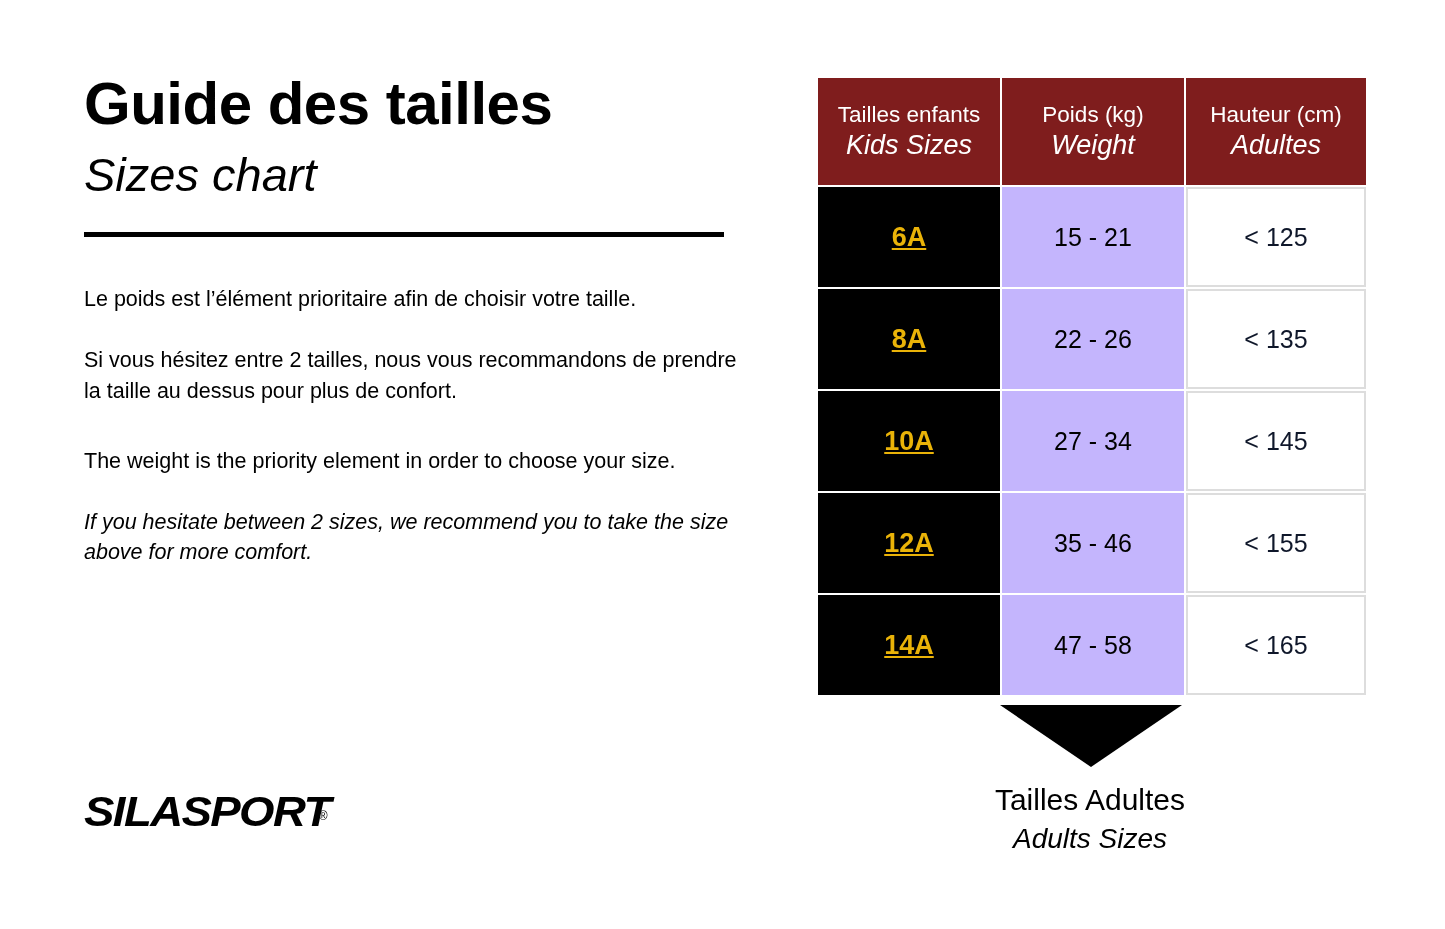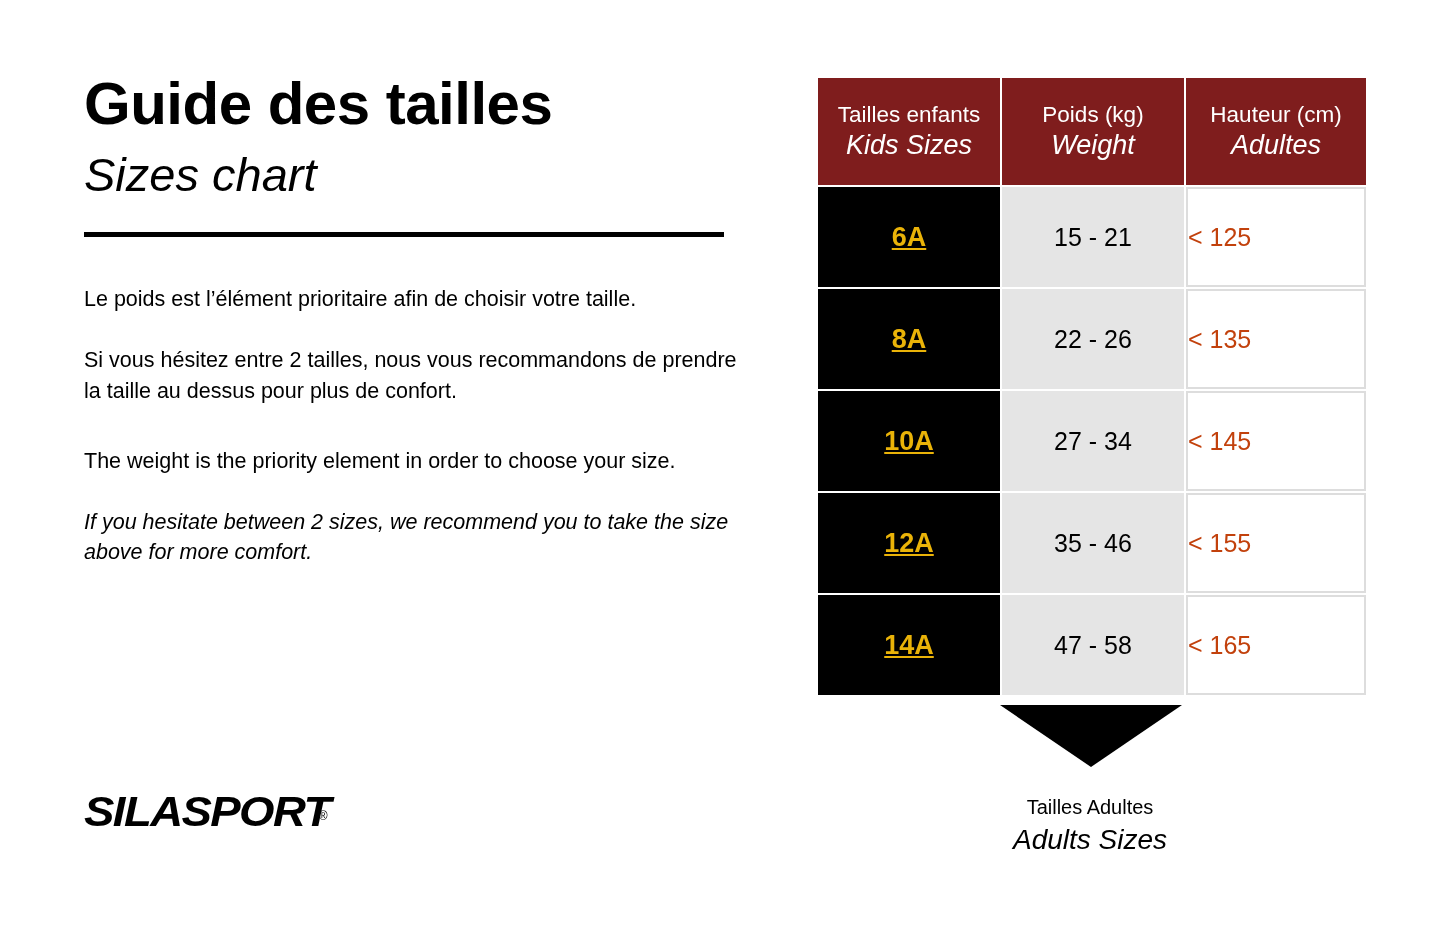--- a/index.html
+++ b/index.html
@@ -131,32 +131,32 @@
     background: #000000;
     color: #eab308;
     height: 100px;
     text-align: center;
     vertical-align: middle;
     font-size: 27px;
     font-weight: 700;
     text-decoration: underline;
   }
   td.weight-cell {
-    background: #e5e5e5;
+    background: #c4b5fd;
     color: #000000;
     height: 100px;
     text-align: center;
     vertical-align: middle;
     font-size: 25px;
   }
   td.height-cell {
     background: #ffffff;
-    color: #c2410c;
+    color: #0f172a;
     height: 100px;
-    text-align: left;
+    text-align: center;
     vertical-align: middle;
     font-size: 25px;
     border: 2px solid #dddddd;
     box-sizing: border-box;
   }
   col.c-size { width: 182px; }
   col.c-weight { width: 182px; }
   col.c-height { width: 180px; }
 
   
@@ -171,23 +171,22 @@
     border-top: 62px solid #000000;
   }
   .footer-labels {
     position: absolute;
     left: 816px;
     top: 782px;
     width: 548px;
     text-align: center;
   }
   .footer-fr {
-    font-size: 20px;
+    font-size: 30px;
     line-height: 1.2;
-    margin-top: 13px;
   }
   .footer-en {
     font-size: 28px;
     font-style: italic;
     line-height: 1.25;
     margin-top: 3px;
   }
 </style>
 </head>
 <body>

